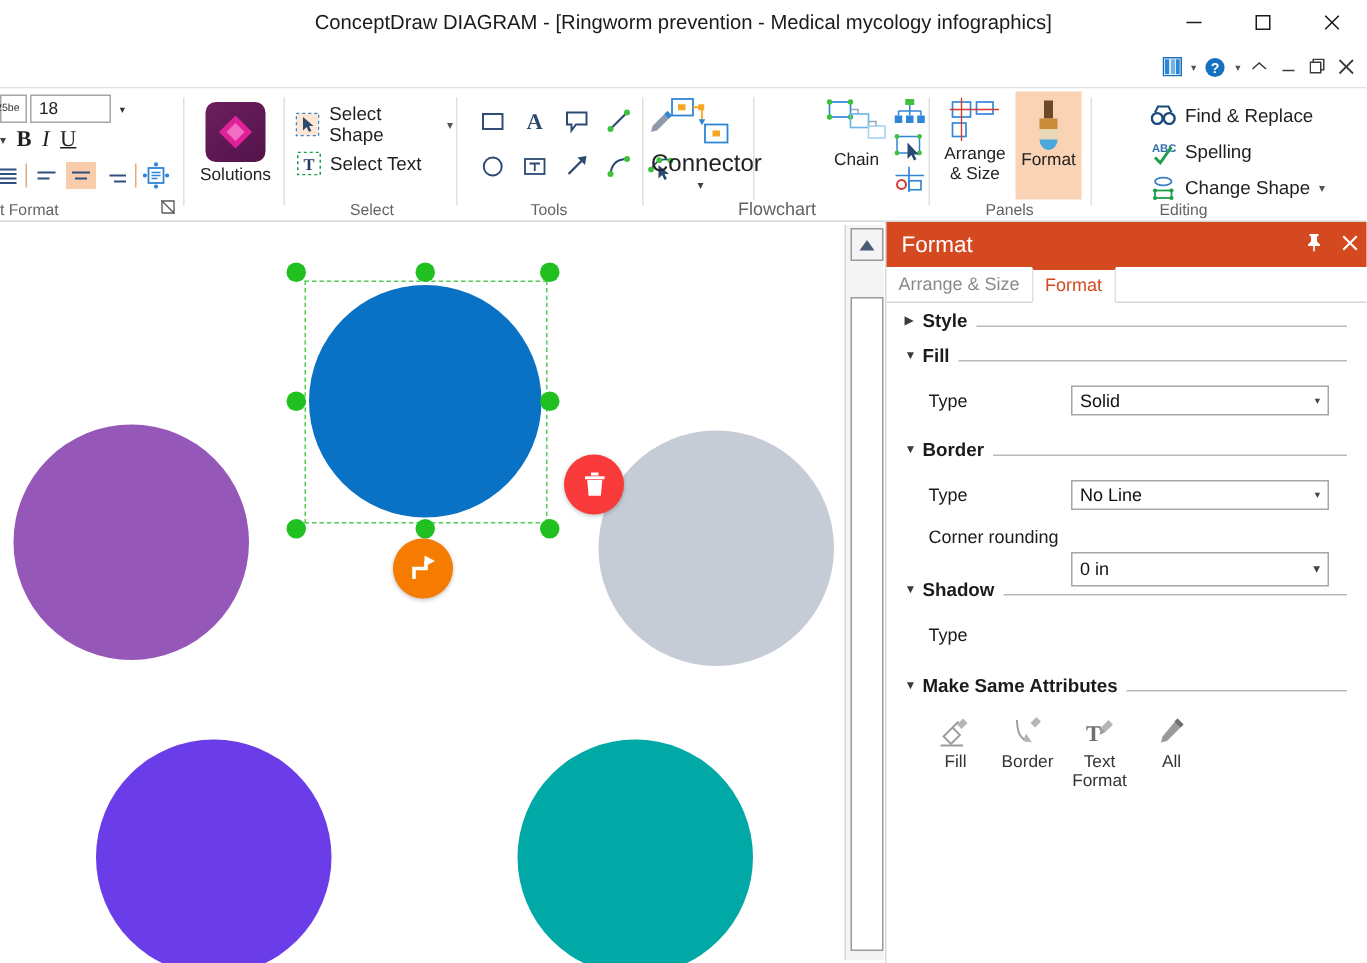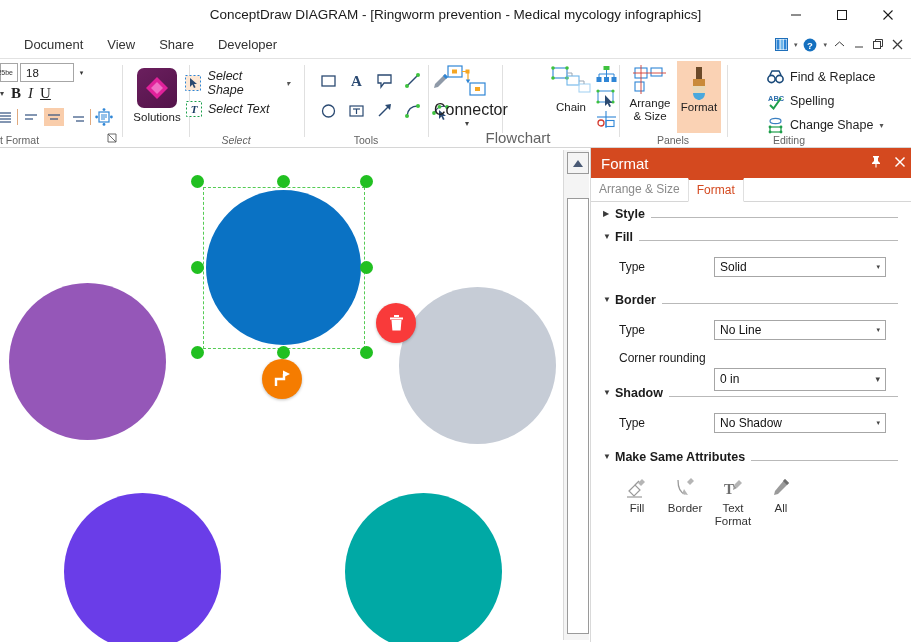--- a/index.html
+++ b/index.html
@@ -224,26 +224,20 @@
       <div class="win-btn close">
         <svg width="12" height="12" viewBox="0 0 12 12">
             <line x1="1.5" y1="1.5" x2="10.5" y2="10.5" stroke="currentColor" stroke-width="1.1"></line>
             <line x1="10.5" y1="1.5" x2="1.5" y2="10.5" stroke="currentColor" stroke-width="1.1"></line>
           </svg>
       </div>
     </div>
   </div>
 
   <div class="menubar">
-    <div class="menu-items">
-      <div class="menu-item">Document</div>
-      <div class="menu-item">View</div>
-      <div class="menu-item">Share</div>
-      <div class="menu-item">Developer</div>
-    </div>
     <div class="menu-right">
       <span class="mr-ico">
         <svg width="13" height="13" viewBox="0 0 13 13">
             <rect x="0.5" y="0.5" width="12" height="12" fill="#fff" stroke="#1e6fba"></rect>
             <rect x="1.5" y="1.5" width="3" height="10" fill="#2f86d6"></rect>
             <rect x="5.5" y="1.5" width="3" height="10" fill="#6eb5ea"></rect>
             <rect x="9" y="1.5" width="2.5" height="10" fill="#2f86d6"></rect>
           </svg>
       </span>
       <span class="caret-sm">▾</span>
@@ -368,21 +362,21 @@
           <svg width="26" height="26" viewBox="0 0 26 26">
             <polygon points="13,2 24,13 13,24 2,13" fill="#e0219a"></polygon>
             <polygon points="13,7 19,13 13,19 7,13" fill="#f06ec4"></polygon>
           </svg>
         </div>
         <div class="big-btn-label">Solutions</div>
       </div>
     </div>
     <div class="rsep" style="left:189px;"></div>
 
-    <div class="rgroup" style="left:182px; width:108px;font-style:italic;">
+    <div class="rgroup" style="left:194px; width:108px;">
       <div style="padding-top:11px; padding-left:3px;">
         <div class="sel-row">
           <span class="ic-box">
             <svg width="16" height="16" viewBox="0 0 16 16">
                 <rect x="0.5" y="0.5" width="15" height="15" fill="#fde7d4" stroke="#2f86d6" stroke-dasharray="2 2"></rect>
                 <path d="M5,3 L5,12 L7.4,9.6 L9,13 L10.6,12.2 L9,9 L12,9 Z" fill="#2b4a72"></path>
               </svg>
           </span>
           <span>Select Shape</span>
           <span style="font-size:8px;color:#555;">▾</span>
@@ -542,21 +536,21 @@
         </div>
         <div class="tcell" style="height:22px;">
           <svg width="21" height="18" viewBox="0 0 21 18">
               <line x1="10" y1="0" x2="10" y2="17" stroke="#2f86d6" stroke-width="1.1"></line>
               <line x1="1" y1="6" x2="20" y2="6" stroke="#2f86d6" stroke-width="1.1"></line>
               <circle cx="5" cy="12" r="3" fill="none" stroke="#d43a2f" stroke-width="1.3"></circle>
               <rect x="10" y="9.5" width="8" height="6" fill="none" stroke="#2f86d6" stroke-width="1.1"></rect>
             </svg>
         </div>
       </div>
-      <div style="position:absolute;left:0;bottom:2px;width:176px;text-align:center;font-size:15px;color:#636363;">Flowchart</div>
+      <div style="position:absolute;left:0;bottom:2px;width:176px;text-align:center;font-size:12px;color:#636363;">Flowchart</div>
     </div>
     <div class="rsep" style="left:619px;"></div>
 
     <div class="rgroup" style="left:621px; width:104px;">
       <div style="position:absolute;left:4px;top:4px;width:50px;text-align:center;">
         <div style="height:34px;display:flex;align-items:center;justify-content:center;">
           <svg width="34" height="30" viewBox="0 0 34 30">
             <rect x="2" y="3" width="12" height="10" fill="none" stroke="#2f86d6" stroke-width="1.1"></rect>
             <rect x="18" y="3" width="11" height="8" fill="none" stroke="#2f86d6" stroke-width="1.1"></rect>
             <rect x="2" y="17" width="9" height="9" fill="none" stroke="#2f86d6" stroke-width="1.1"></rect>
@@ -727,24 +721,20 @@
         </div>
       </div>
 
       <div class="sec-head" style="margin-top:8px;">
         <span class="tri">▼</span>
         <span class="sec-name">Shadow</span>
         <span class="sec-rule"></span>
       </div>
       <div class="frow" style="margin-top:5px;">
         <span class="flabel">Type</span>
-        <div class="fsel">
-          <span class="v">No Shadow</span>
-          <span class="cv">▾</span>
-        </div>
       </div>
 
       <div class="sec-head" style="margin-top:9px;">
         <span class="tri">▼</span>
         <span class="sec-name">Make Same Attributes</span>
         <span class="sec-rule"></span>
       </div>
       <div class="msa-row">
         <div class="msa-item">
           <div class="msa-ic">

